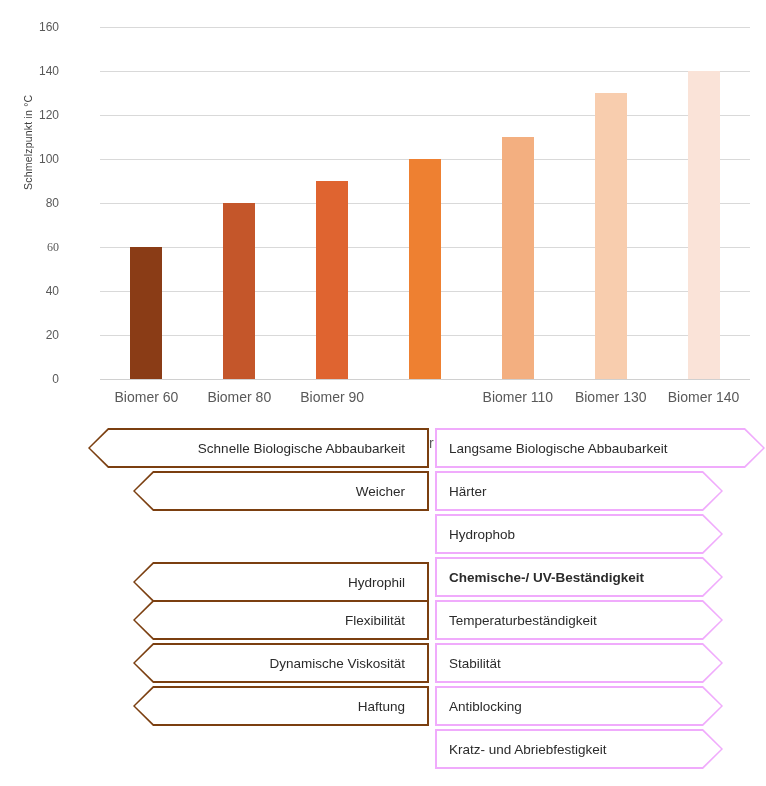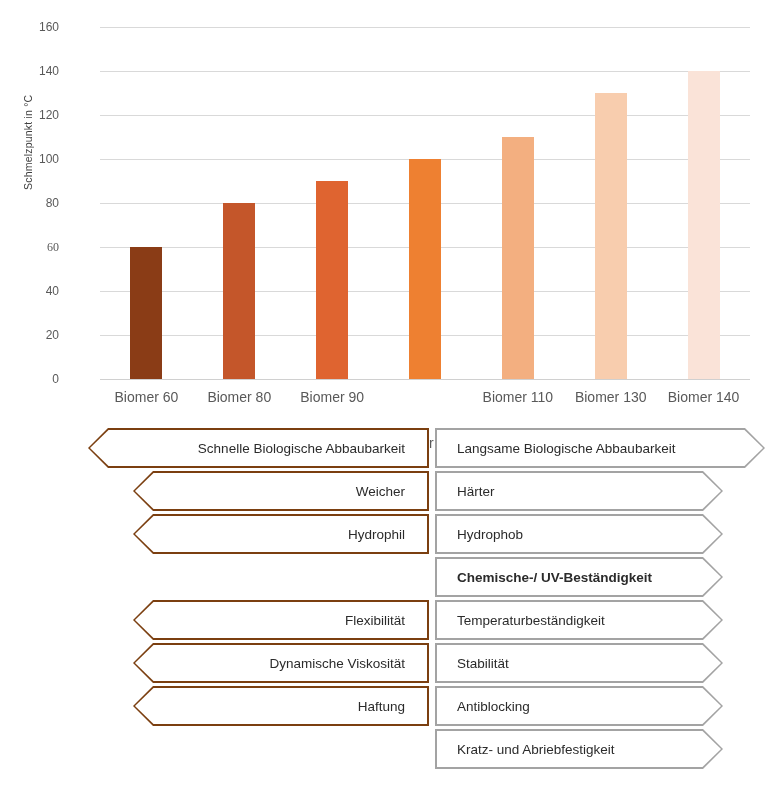--- a/index.html
+++ b/index.html
@@ -123,24 +123,23 @@
     background: #ffffff;
     clip-path: polygon(0% 50%, 18.5px 0%, 100% 0%, 100% 100%, 18.5px 100%);
   }
   .arrow-left .lbl {
     position: relative;
     z-index: 2;
     padding-right: 12px;
   }
 
   .arrow-right {
-    background: #a3a3a3;
+    background: #f0abfc;
     justify-content: flex-start;
     clip-path: polygon(0% 0%, calc(100% - 20px) 0%, 100% 50%, calc(100% - 20px) 100%, 0% 100%);
-    padding-left: 8px;
   }
   .arrow-right .inner {
     position: absolute;
     left: 2px; top: 2px; right: 2px; bottom: 2px;
     background: #ffffff;
     clip-path: polygon(0% 0%, calc(100% - 18.5px) 0%, 100% 50%, calc(100% - 18.5px) 100%, 0% 100%);
   }
   .arrow-right .lbl {
     position: relative;
     z-index: 2;
@@ -216,21 +215,21 @@
       <div class="arrow-left" style="left: 133px; width: 296px;">
         <div class="inner"></div>
         <span class="lbl">Weicher</span>
       </div>
       <div class="arrow-right" style="left: 435px; width: 288px; align-items: center;">
         <div class="inner"></div>
         <span class="lbl">Härter</span>
       </div>
     </div>
     <div class="arrow-row" style="top: 86px;">
-      <div class="arrow-left" style="left: 133px; width: 296px;">
+      <div class="arrow-left" style="left: 133px; width: 296px; margin-top: 48px;">
         <div class="inner"></div>
         <span class="lbl">Hydrophil</span>
       </div>
       <div class="arrow-right" style="left: 435px; width: 288px;">
         <div class="inner"></div>
         <span class="lbl">Hydrophob</span>
       </div>
     </div>
     <div class="arrow-row" style="top: 129px;">
       <div class="arrow-right" style="left: 435px; width: 288px; font-weight: bold;">

